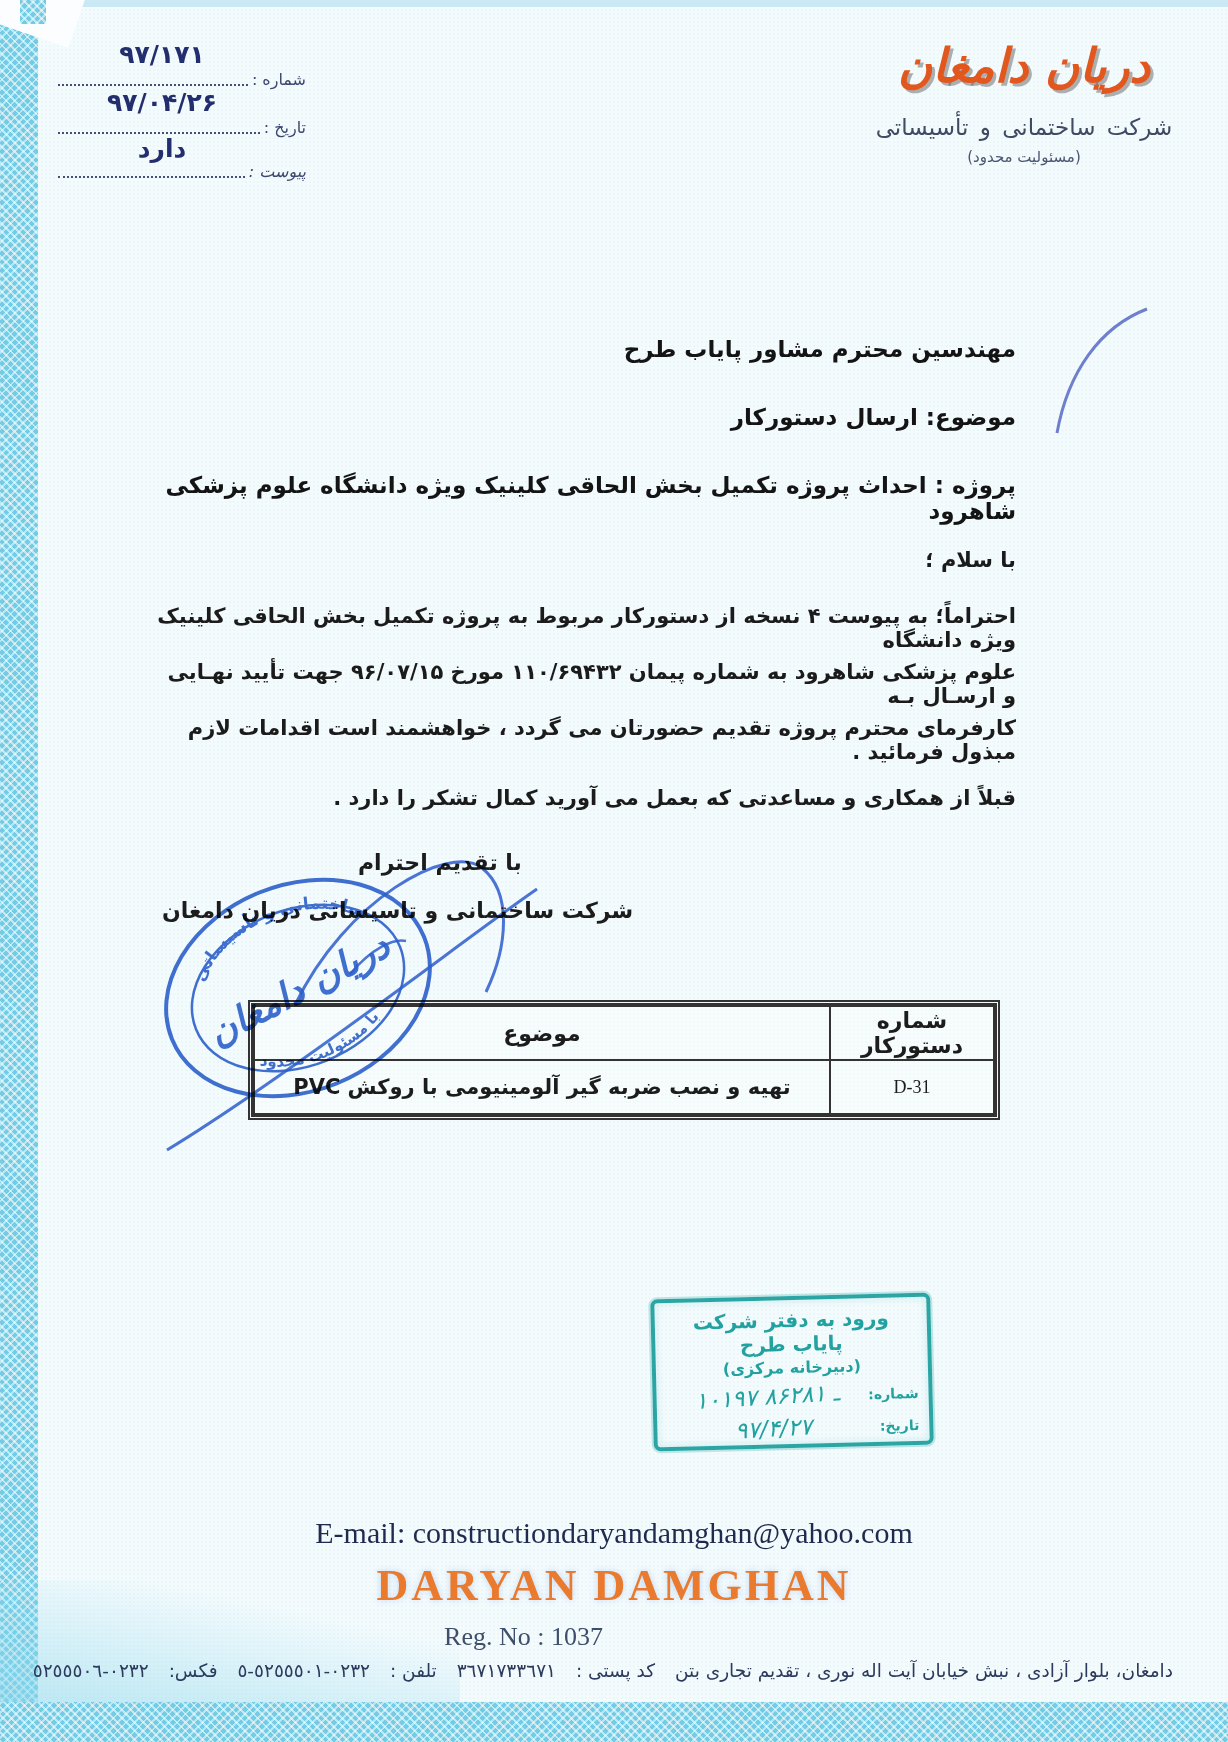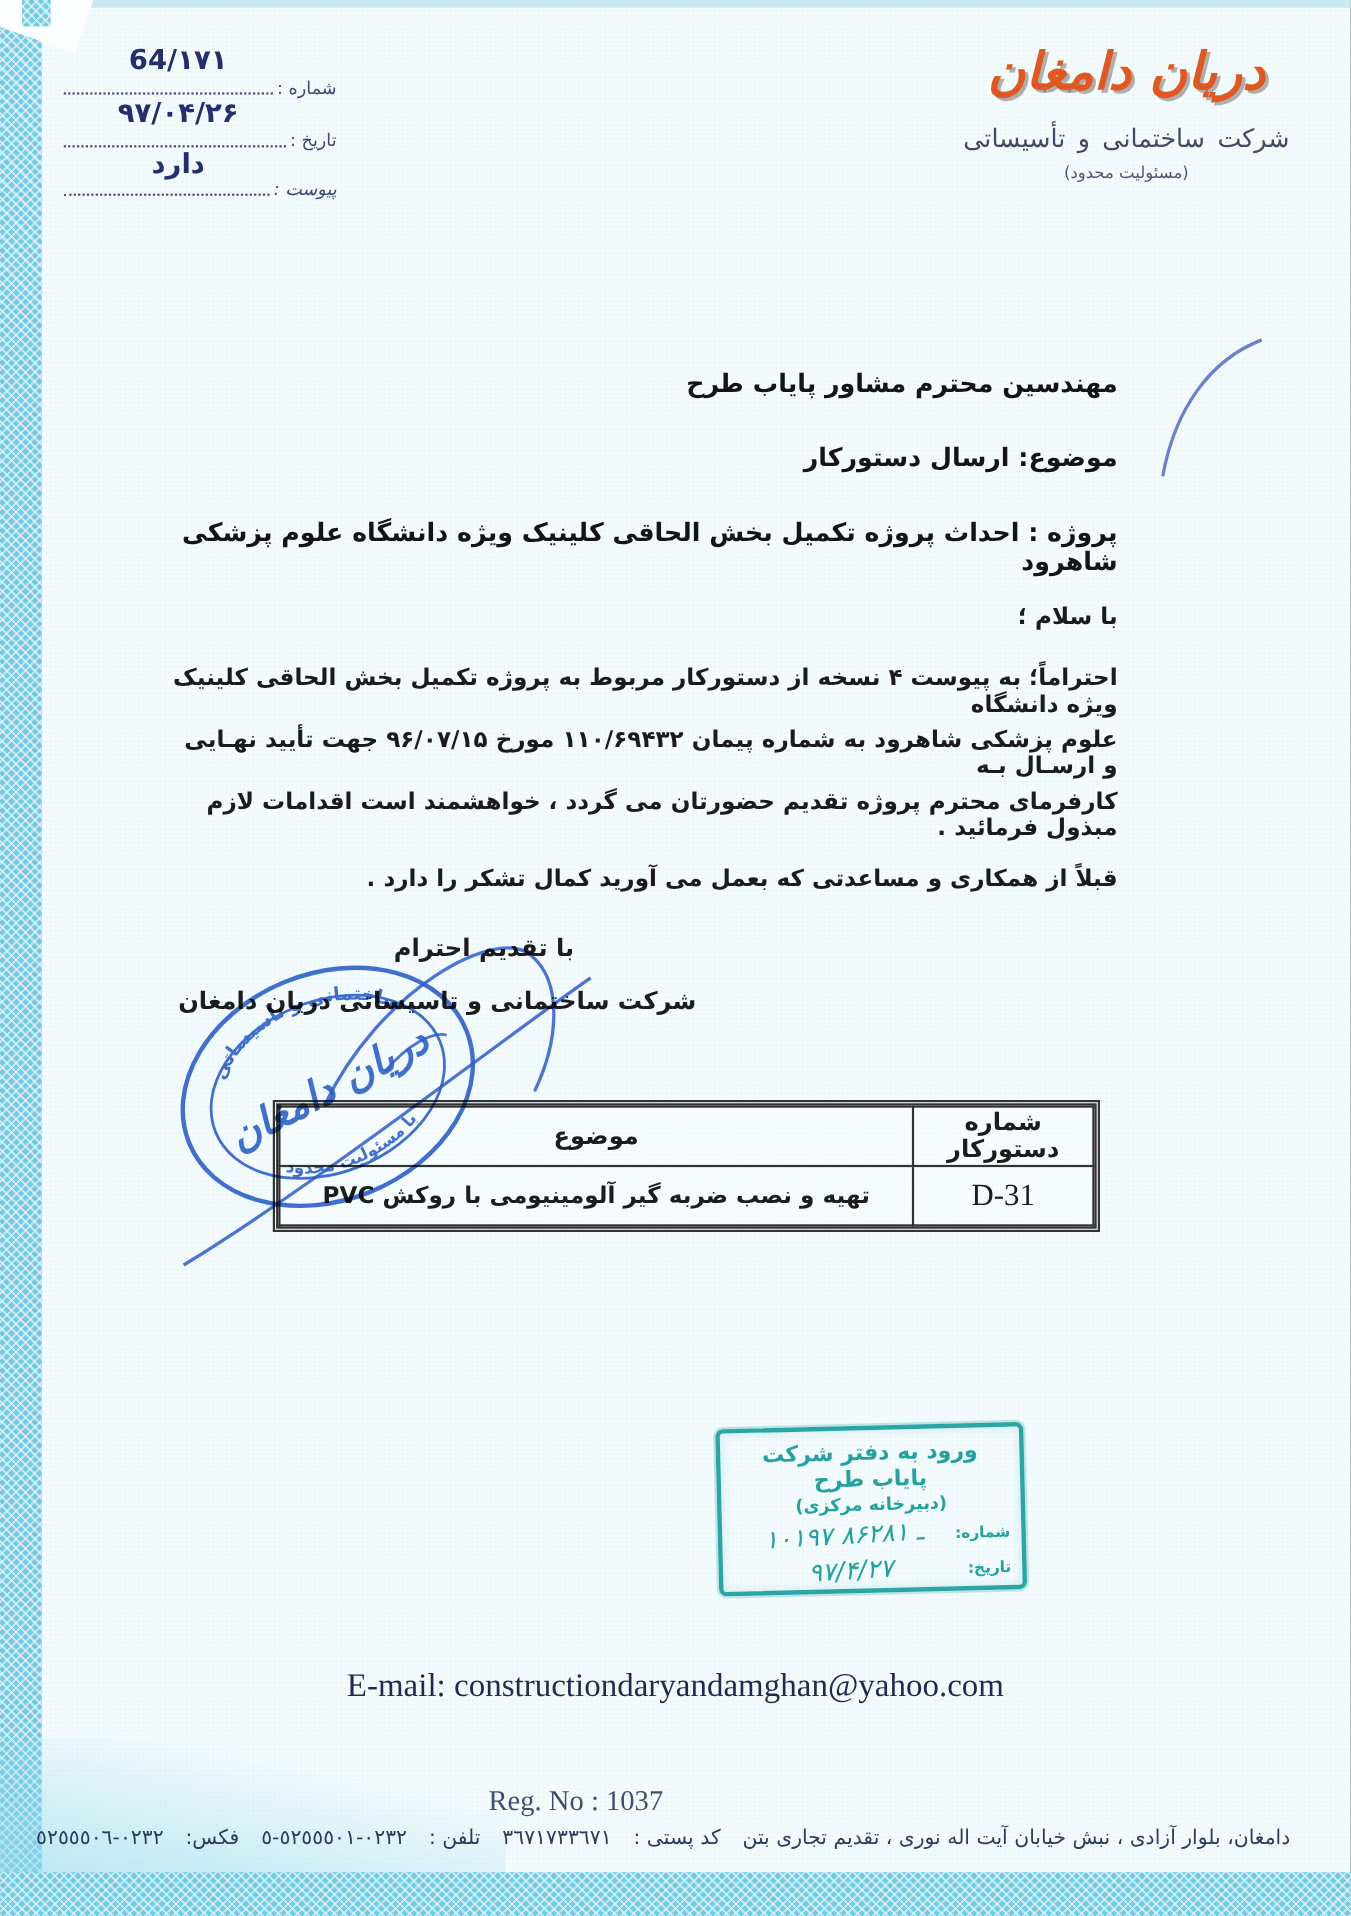--- a/index.html
+++ b/index.html
@@ -38,21 +38,21 @@
   
   .sig1{position:absolute;left:358px;top:850px;direction:rtl;font-size:22px;font-weight:bold;z-index:10;}
   .sig2{position:absolute;left:162px;top:898px;direction:rtl;font-size:22px;font-weight:bold;z-index:10;}
   
   .tbl-wrap{position:absolute;left:248px;top:1000px;width:742px;border:5px double #333;background:rgba(255,255,255,.25);}
   table.order{width:100%;border-collapse:collapse;direction:rtl;}
   table.order td{border:2px solid #333;text-align:center;vertical-align:middle;}
   .col-no{width:160px;margin-left:36px;}
   .th-cell{height:44px;font-size:22px;font-weight:bold;}
   .td-cell{height:50px;font-size:21px;font-weight:bold;}
-  .dno{font-family:"Liberation Serif", serif;font-size:28px;font-weight:normal;}
+  .dno{font-family:"Liberation Serif", serif;font-size:18px;font-weight:normal;}
   
   .receipt{position:absolute;left:652px;top:1296px;width:280px;height:152px;transform:rotate(-1.4deg);
     color:#17a09c;border:4px solid #21a5a1;border-radius:7px;z-index:20;
     box-shadow:0 0 0 2px rgba(33,165,161,.25), inset 0 0 10px rgba(33,165,161,.2);
     padding:8px 10px 4px;box-sizing:border-box;direction:rtl;text-align:center;
     mix-blend-mode:multiply;opacity:.95;}
   .receipt .r1{font-size:20px;font-weight:bold;}
   .receipt .r2{font-size:16px;font-weight:bold;margin-top:2px;}
   .receipt .rrow{display:flex;direction:rtl;align-items:center;margin-top:6px;}
   .receipt .rlbl{font-size:14px;font-weight:bold;white-space:nowrap;}
@@ -76,21 +76,21 @@
 
 <div class="page">
 
   <div class="edge-top"></div>
   <div class="edge-left checker"></div>
   <div class="edge-bottom checker"></div>
   <div class="corner-notch"></div>
   <div class="corner-patch checker"></div>
   <div class="fade-bl"></div>
 
-  <div class="fval" style="top:40px;">64/۱۷۱</div>
+  <div class="fval" style="top:40px;">۹۷/۱۷۱</div>
   <div class="field" style="top:70px;">
     <span class="lbl">شماره :</span>
     <span class="dots"></span>
   </div>
 
   <div class="fval" style="top:88px;">۹۷/۰۴/۲۶</div>
   <div class="field" style="top:118px;">
     <span class="lbl">تاریخ :</span>
     <span class="dots"></span>
   </div>
@@ -141,20 +141,21 @@
       <span class="rlbl">شماره:</span>
       <span class="rhand">۱۰۱۹۷ ـ ۸۶۲۸۱</span>
     </div>
     <div class="rrow">
       <span class="rlbl">تاریخ:</span>
       <span class="rhand">۹۷/۴/۲۷</span>
     </div>
   </div>
 
   <div class="email">E-mail: constructiondaryandamghan@yahoo.com</div>
+  <div class="latin-name">DARYAN DAMGHAN</div>
   <div class="regno">Reg. No : 1037</div>
   <div class="address">
     <span>دامغان، بلوار آزادی ، نبش خیابان آیت اله نوری ، تقدیم تجاری بتن</span>
     <span>کد پستی :</span>
     <span class="ltrnum">٣٦٧١٧٣٣٦٧١</span>
     <span>تلفن :</span>
     <span class="ltrnum">٠٢٣٢-٥٢٥٥٥٠١-٥</span>
     <span>فکس:</span>
     <span class="ltrnum">٠٢٣٢-٥٢٥٥٥٠٦</span>
   </div>

